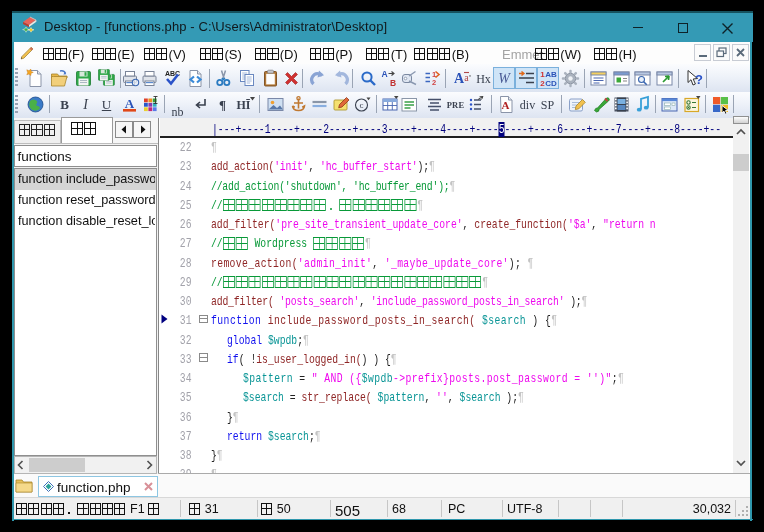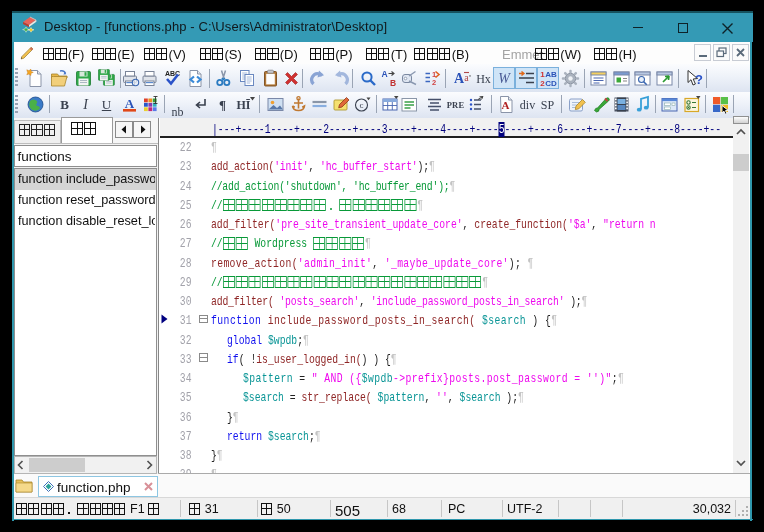--- a/index.html
+++ b/index.html
@@ -526,21 +526,21 @@
 <div class="a" style="left:590px;top:499.5px;width:1px;height:17px;background:#c6c6c6"></div>
 <div class="a" style="left:622px;top:499.5px;width:1px;height:17px;background:#c6c6c6"></div>
 <div class="a" style="left:735px;top:499.5px;width:1px;height:17px;background:#c6c6c6"></div>
 <style>.sz{width:11.2px;height:12px;margin-top:1px;margin-right:1.1px}</style>
 <div class="a" style="left:16px;top:501.5px;font-size:12.5px;color:#111;white-space:nowrap"><i class="z sz"></i><i class="z sz"></i><i class="z sz"></i><i class="z sz"></i><i class="zc sz"></i><i class="z sz"></i><i class="z sz"></i><i class="z sz"></i><i class="z sz"></i><span style="letter-spacing:0"> F1 </span><i class="z sz"></i></div>
 <div class="a" style="left:189px;top:501.5px;font-size:12.5px;color:#111"><i class="z sz"></i> 31</div>
 <div class="a" style="left:261px;top:501.5px;font-size:12.5px;color:#111"><i class="z sz"></i> 50</div>
 <div class="a" style="left:335px;top:501.5px;font-size:15px;color:#111">505</div>
 <div class="a" style="left:392px;top:501.5px;font-size:12.5px;color:#111">68</div>
 <div class="a" style="left:448px;top:501.5px;font-size:12.5px;color:#111">PC</div>
-<div class="a" style="left:507px;top:501.5px;font-size:12.5px;color:#111">UTF-2</div>
+<div class="a" style="left:507px;top:501.5px;font-size:12.5px;color:#111">UTF-8</div>
 <div class="a" style="left:626px;top:501.5px;width:105px;text-align:right;font-size:12.5px;color:#111">30,032</div>
 <svg class="a" style="left:738px;top:506px" width="12" height="12" viewBox="0 0 12 12">
 <g fill="#b0b0b0">
       <rect x="8" y="8" width="2" height="2"></rect>
       <rect x="8" y="4" width="2" height="2"></rect>
       <rect x="8" y="0" width="2" height="2"></rect>
       <rect x="4" y="8" width="2" height="2"></rect>
       <rect x="4" y="4" width="2" height="2"></rect>
       <rect x="0" y="8" width="2" height="2"></rect>
     </g>

